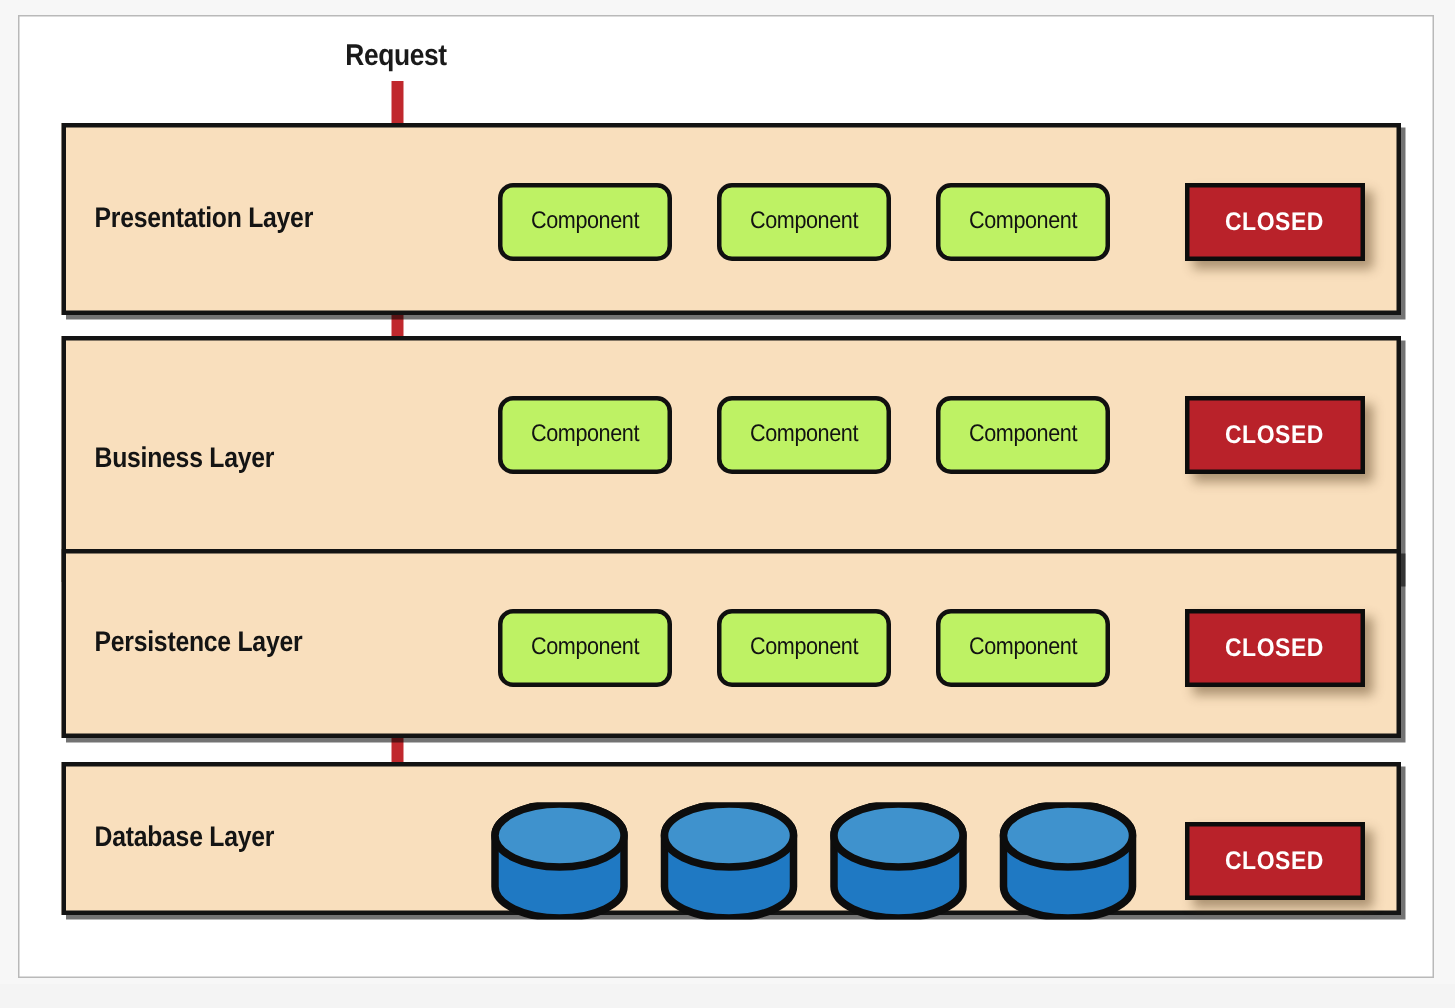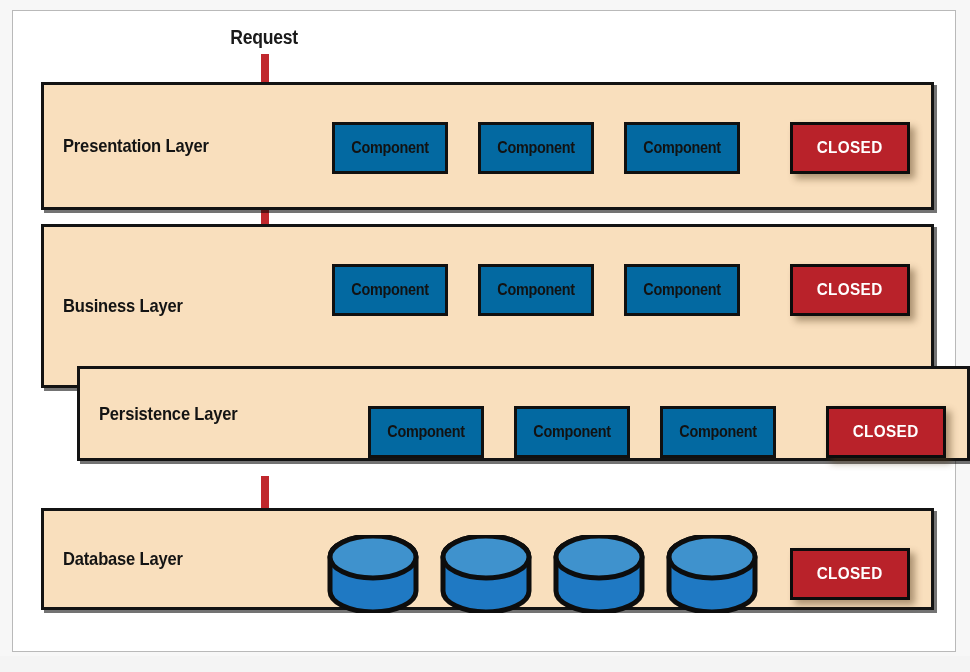--- a/index.html
+++ b/index.html
@@ -58,27 +58,27 @@
     font-weight:600;
     color:#141414;
     white-space:nowrap;
     letter-spacing:-0.2px;
   }
 
   
   .comp{
     position:absolute;
     width:116px;height:52px;
-    background:#0369a1;
+    background:#bef264;
     border:3px solid #101010;
-    border-radius:0;
+    border-radius:10px;
     box-sizing:border-box;
     display:flex;align-items:center;justify-content:center;
     font-size:16px;
-    font-weight:700;
+    font-weight:400;
     color:#121212;
     letter-spacing:-0.3px;
   }
   .comp span{display:block;transform:scaleX(0.9);}
 
   
   .closed{
     position:absolute;
     width:120px;height:52px;
     background:#b9222a;
@@ -169,21 +169,21 @@
         <span>Component</span>
       </div>
       <div class="comp" style="left:580px;top:37px;">
         <span>Component</span>
       </div>
       <div class="closed" style="left:746px;top:37px;">
         <span>CLOSED</span>
       </div>
     </div>
 
-    <div class="band" style="top:366px;height:95px;margin-left:36px;">
+    <div class="band" style="top:366px;height:126px;">
       <div class="band-label">Persistence Layer</div>
 
       <div class="comp" style="left:288px;top:37px;">
         <span>Component</span>
       </div>
       <div class="comp" style="left:434px;top:37px;">
         <span>Component</span>
       </div>
       <div class="comp" style="left:580px;top:37px;">
         <span>Component</span>

